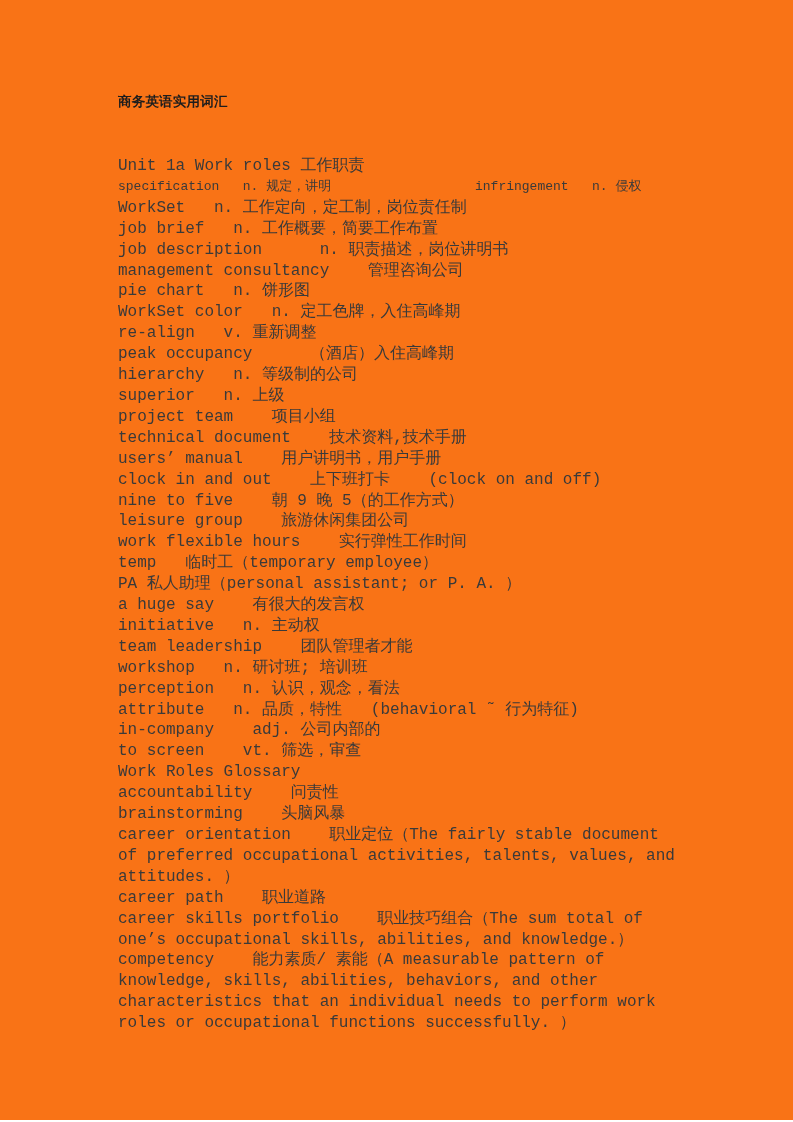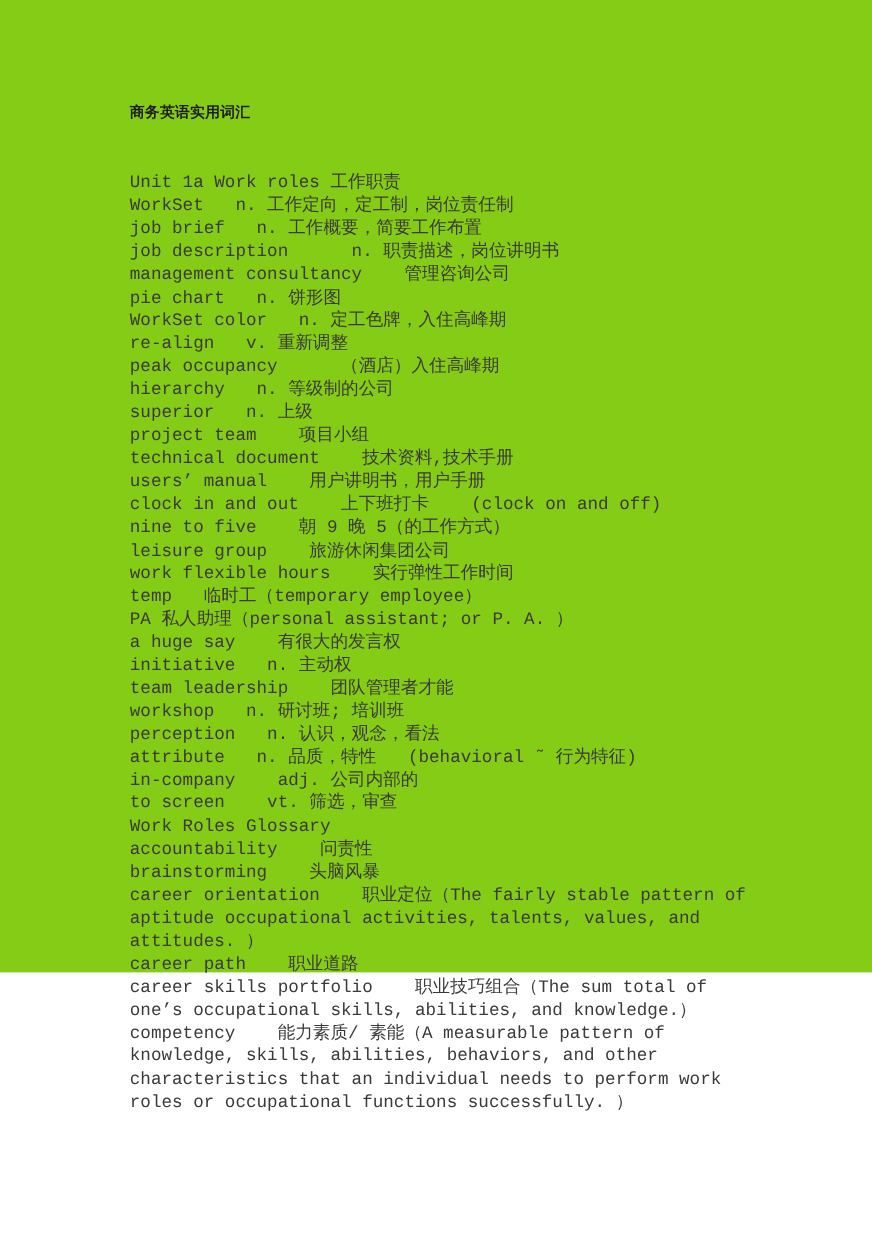--- a/index.html
+++ b/index.html
@@ -15,22 +15,22 @@
     font-family: "Liberation Mono", "DejaVu Sans Mono", monospace;
     color: #2b2b2b;
     -webkit-font-smoothing: antialiased;
   }
 
   .page {
     position: absolute;
     left: 0;
     top: 0;
     width: 793px;
-    height: 884px;
-    background: #84cc16;
+    height: 1120px;
+    background: #f97316;
   }
 
   .doc-title {
     position: absolute;
     left: 118px;
     top: 93px;
     font-family: "DejaVu Sans", "Liberation Sans", sans-serif;
     font-size: 13.5px;
     font-weight: bold;
     color: #1d1d1d;
@@ -74,20 +74,21 @@
 </head>
 <body>
 
 <div class="page">
 
   <div class="doc-title">商务英语实用词汇</div>
 
   <div class="body-block">
 
   <div class="line">Unit 1a Work roles 工作职责</div>
+      <div class="split-row"><span>specification   n. 规定，讲明</span><span class="right-col">infringement   n. 侵权</span></div>
       <div class="line">WorkSet   n. 工作定向，定工制，岗位责任制</div>
       <div class="line">job brief   n. 工作概要，简要工作布置</div>
       <div class="line">job description      n. 职责描述，岗位讲明书</div>
       <div class="line">management consultancy    管理咨询公司</div>
       <div class="line">pie chart   n. 饼形图</div>
       <div class="line">WorkSet color   n. 定工色牌，入住高峰期</div>
       <div class="line">re-align   v. 重新调整</div>
       <div class="line">peak occupancy      （酒店）入住高峰期</div>
       <div class="line">hierarchy   n. 等级制的公司</div>
       <div class="line">superior   n. 上级</div>
@@ -104,19 +105,19 @@
       <div class="line">initiative   n. 主动权</div>
       <div class="line">team leadership    团队管理者才能</div>
       <div class="line">workshop   n. 研讨班; 培训班</div>
       <div class="line">perception   n. 认识，观念，看法</div>
       <div class="line">attribute   n. 品质，特性   (behavioral ˜ 行为特征)</div>
       <div class="line">in-company    adj. 公司内部的</div>
       <div class="line">to screen    vt. 筛选，审查</div>
       <div class="line">Work Roles Glossary</div>
       <div class="line">accountability    问责性</div>
       <div class="line">brainstorming    头脑风暴</div>
-      <div class="line">career orientation    职业定位（The fairly stable pattern of aptitude occupational activities, talents, values, and attitudes. ）</div>
+      <div class="line">career orientation    职业定位（The fairly stable document of preferred occupational activities, talents, values, and attitudes. ）</div>
       <div class="line">career path    职业道路</div>
       <div class="line">career skills portfolio    职业技巧组合（The sum total of one’s occupational skills, abilities, and knowledge.）</div>
       <div class="line">competency    能力素质/ 素能（A measurable pattern of knowledge, skills, abilities, behaviors, and other characteristics that an individual needs to perform work roles or occupational functions successfully. ）</div>
     </div>
 
 </div>
 
 </body></html>

